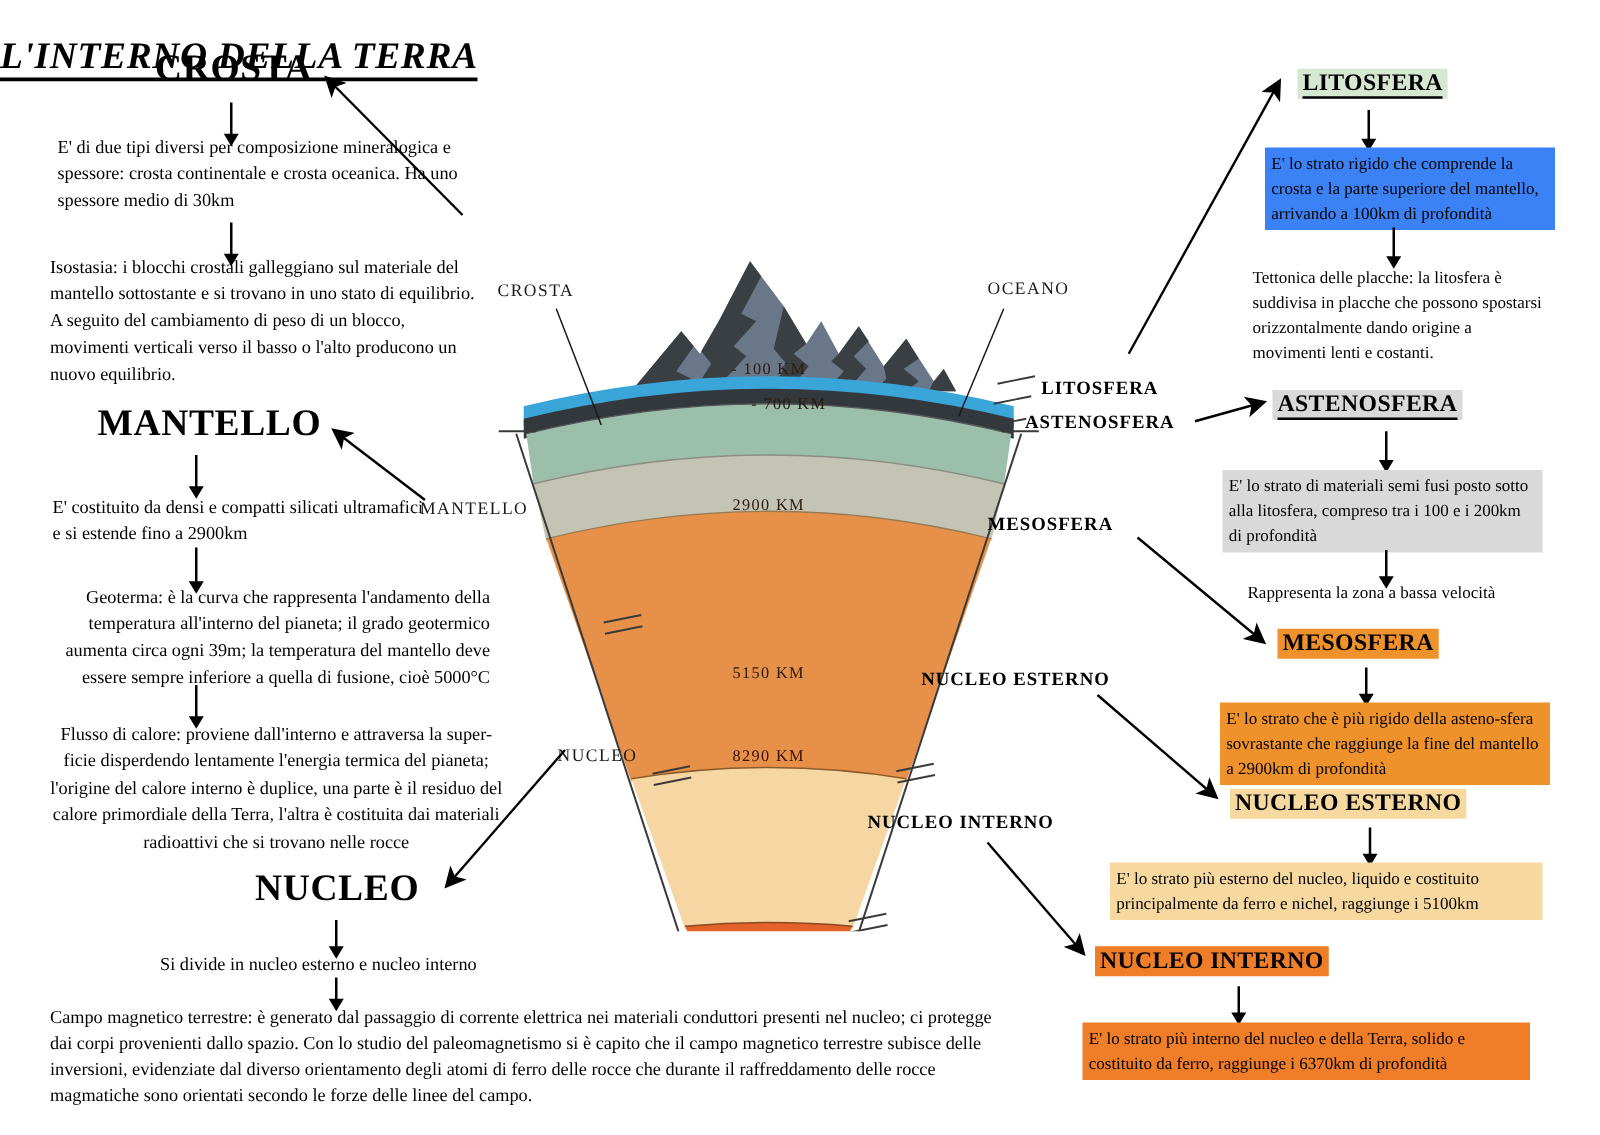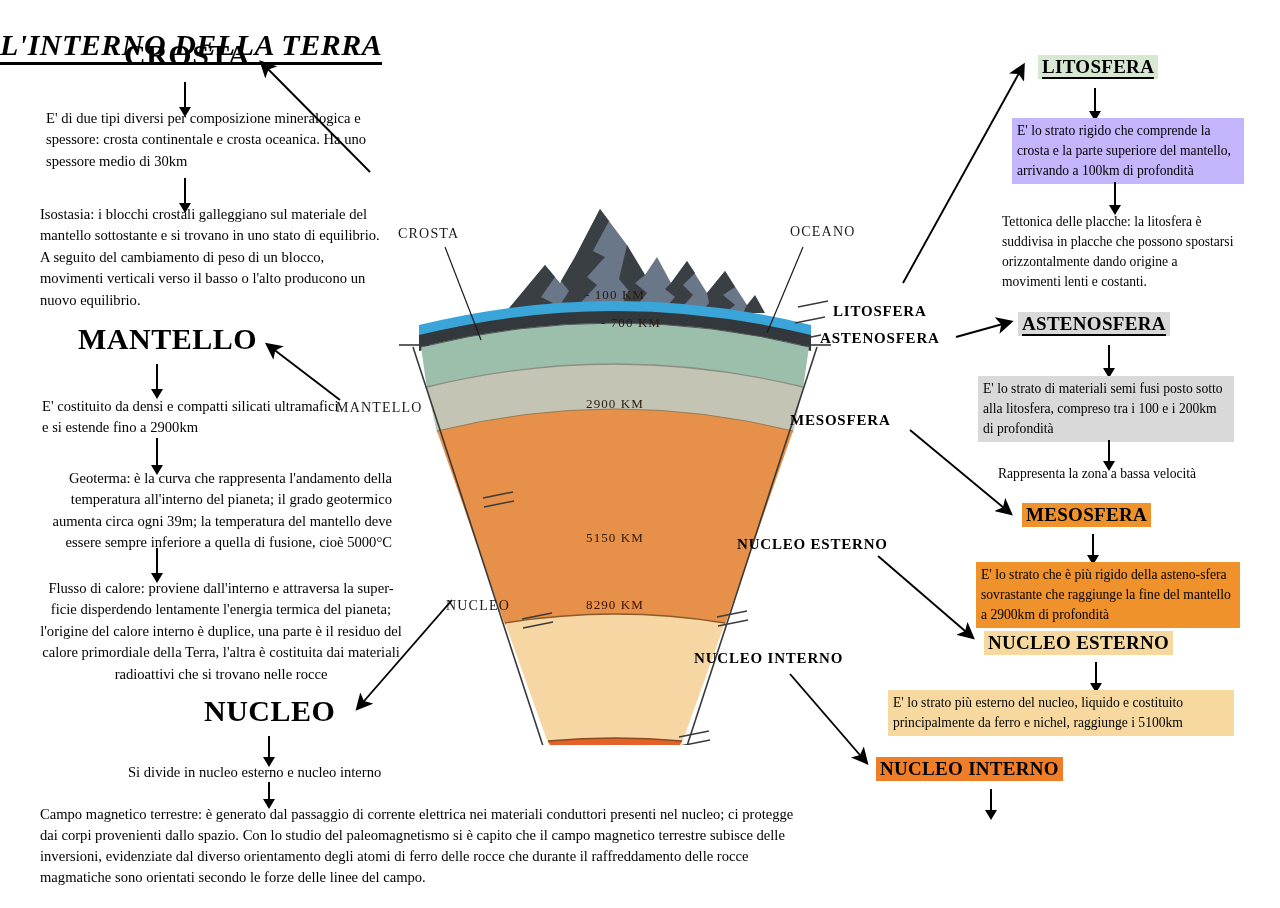--- a/index.html
+++ b/index.html
@@ -144,21 +144,21 @@
   <div class="abs vdown" style="left:268px; top:782px; height:18px;"></div>
 
   <div class="abs para" style="left:40px; top:804px; width:756px; line-height:1.44;">Campo magnetico terrestre: è generato dal passaggio di corrente elettrica nei materiali conduttori presenti nel nucleo; ci protegge dai corpi provenienti dallo spazio. Con lo studio del paleomagnetismo si è capito che il campo magnetico terrestre subisce delle inversioni, evidenziate dal diverso orientamento degli atomi di ferro delle rocce che durante il raffreddamento delle rocce magmatiche sono orientati secondo le forze delle linee del campo.</div>
 
   <div class="abs hdr-sm" style="left:1038px; top:55px;">
     <span class="hl" style="background:#d6e8d2;"><u>LITOSFERA</u></span>
   </div>
 
   <div class="abs vdown" style="left:1094px; top:88px; height:24px;"></div>
 
-  <div class="abs para-sm" style="left:1012px; top:118px; width:222px; background:#c4b5fd; padding:3px 5px;">E' lo strato rigido che comprende la crosta e la parte superiore del mantello, arrivando a 100km di profondità</div>
+  <div class="abs para-sm" style="left:1012px; top:118px; width:222px; background:#3b82f6; padding:3px 5px;">E' lo strato rigido che comprende la crosta e la parte superiore del mantello, arrivando a 100km di profondità</div>
 
   <div class="abs vdown" style="left:1114px; top:182px; height:24px;"></div>
 
   <div class="abs para-sm" style="left:1002px; top:212px; width:236px;">Tettonica delle placche: la litosfera è suddivisa in placche che possono spostarsi orizzontalmente dando origine a movimenti lenti e costanti.</div>
 
   <div class="abs hdr-sm" style="left:1018px; top:312px;">
     <span class="hl" style="background:#d9d9d9;"><u>ASTENOSFERA</u></span>
   </div>
 
   <div class="abs vdown" style="left:1108px; top:345px; height:24px;"></div>
@@ -184,20 +184,21 @@
   <div class="abs vdown" style="left:1095px; top:662px; height:22px;"></div>
 
   <div class="abs para-sm" style="left:888px; top:690px; width:336px; background:#f7d9a0; padding:3px 5px;">E' lo strato più esterno del nucleo, liquido e costituito principalmente da ferro e nichel, raggiunge i 5100km</div>
 
   <div class="abs hdr-sm" style="left:876px; top:757px;">
     <span class="hl" style="background:#f07d28;">NUCLEO INTERNO</span>
   </div>
 
   <div class="abs vdown" style="left:990px; top:789px; height:22px;"></div>
 
+  <div class="abs para-sm" style="left:866px; top:818px; width:348px; background:#f07d28; padding:3px 5px;">E' lo strato più interno del nucleo e della Terra, solido e costituito da ferro, raggiunge i 6370km di profondità</div>
 
   <svg class="abs" style="left:395px; top:165px;" width="440" height="580" viewBox="0 0 440 580">
     <defs>
       <clipPath id="wedge">
         <path d="M 24 148 L 416 148 L 238 570 L 202 570 Z"></path>
       </clipPath>
       <clipPath id="wedgeTop">
         <path d="M 24 120 L 416 120 L 250 570 L 190 570 Z"></path>
       </clipPath>
     </defs>

